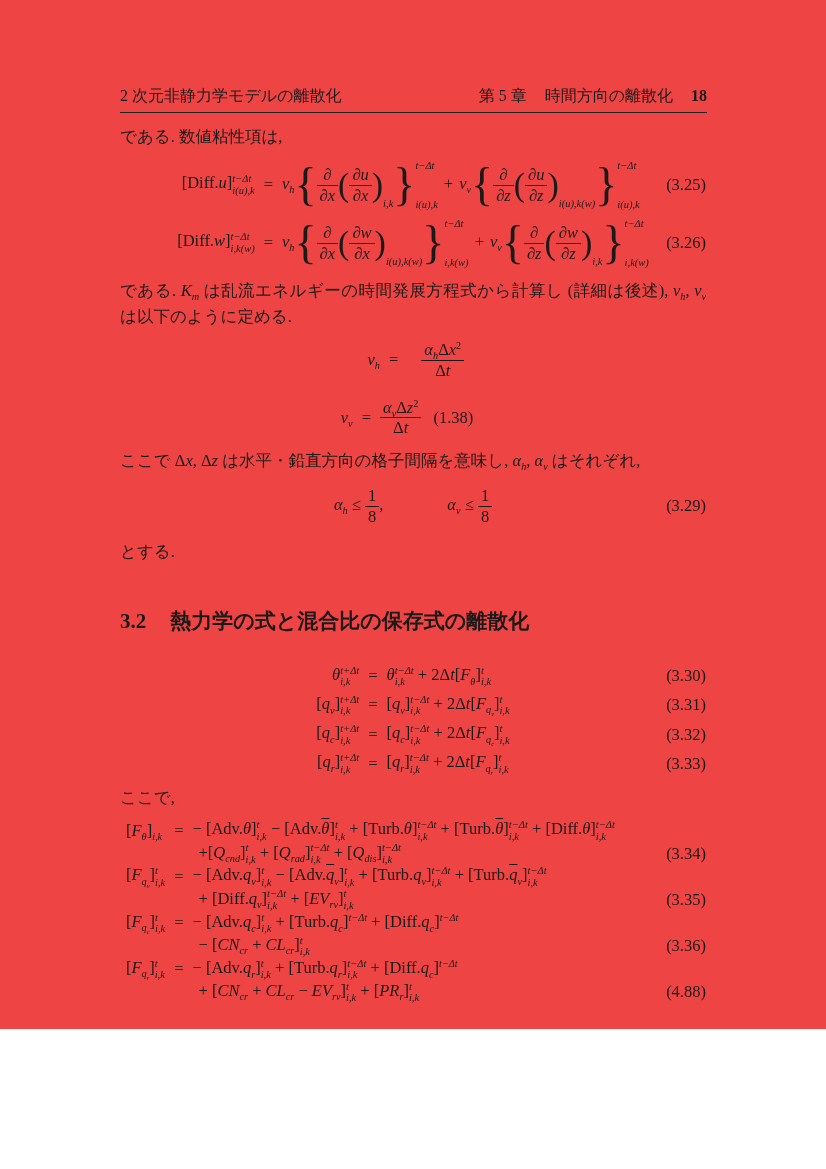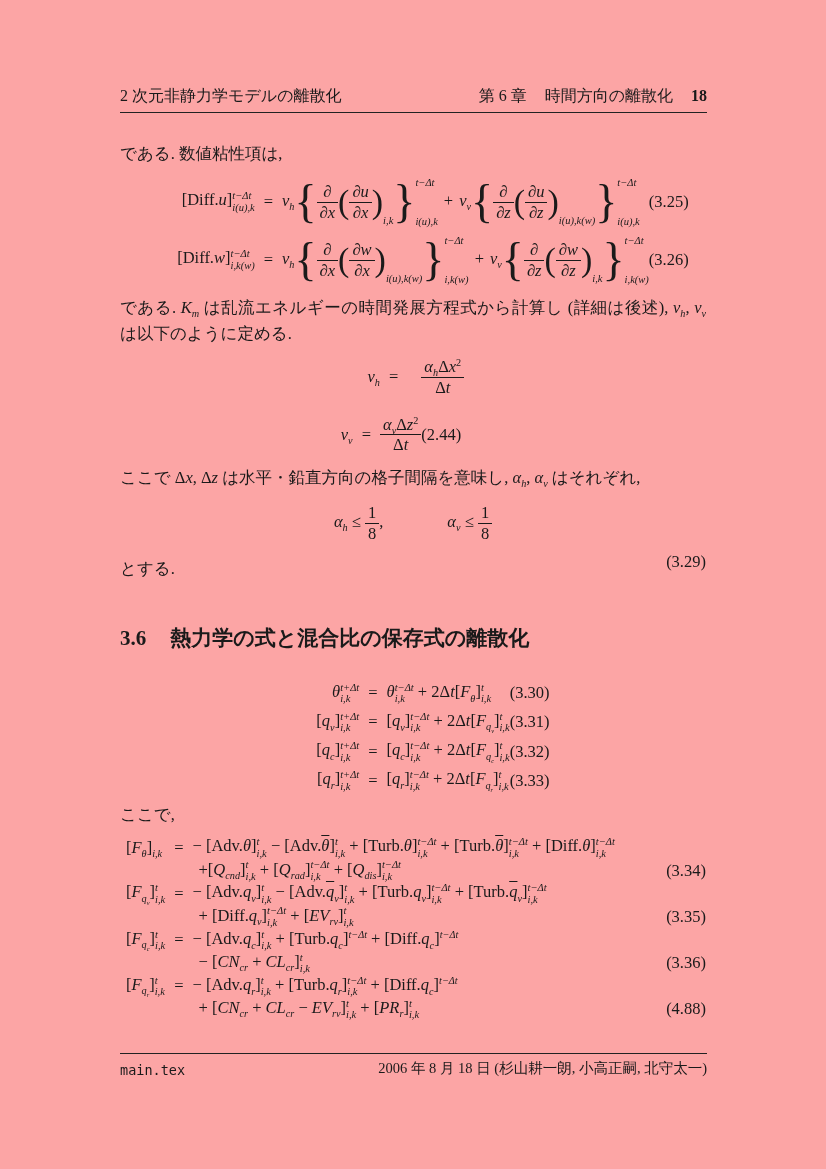--- a/index.html
+++ b/index.html
@@ -1,17 +1,17 @@
 <!DOCTYPE html>
 <html><head>
 <meta charset="utf-8">
 <style>
   html,body { margin:0; padding:0; background:#ffffff; }
   .page {
-    position:relative; width:826px; height:1169px; background:#fca5a5;
+    position:relative; width:826px; height:1029px; background:#ef4444;
     font-family:"Liberation Serif","DejaVu Serif",serif;
     color:#1a1a1a; overflow:hidden;
   }
   
   .hdr {
     position:absolute; left:120px; right:119px; top:86px;
     border-bottom:1.3px solid #222; padding-bottom:5px;
     display:flex; justify-content:space-between; align-items:baseline;
     font-size:16px;
   }
@@ -19,21 +19,21 @@
   .hdr .pgno { font-weight:bold; margin-left:22px; }
   
   .ftr {
     position:absolute; left:120px; right:119px; top:1053px;
     border-top:1.3px solid #222; padding-top:5px;
     display:flex; justify-content:space-between; align-items:flex-end;
     font-size:14.5px;
   }
   .ftr .fname { font-family:"DejaVu Sans Mono","Liberation Mono",monospace; font-size:13.5px; }
   
-  .content { position:absolute; top:133px; left:120px; width:586px; }
+  .content { position:absolute; top:116px; left:120px; width:586px; }
   p.para { margin:8px 0; font-size:16.5px; line-height:26px; text-align:justify; }
   
   .sect { margin-top:42px; margin-bottom:30px; display:flex; align-items:baseline; }
   .sect .num { font-size:21px; font-weight:bold; font-family:"Liberation Serif","DejaVu Serif",serif; }
   .sect .ttl { font-size:21px; font-weight:bold; margin-left:24px;
                font-family:Liberation Serif, serif; }
   
   .math, .align, .malign, .ceq { font-size:16.5px; }
   i { font-family:"Liberation Serif","DejaVu Serif",serif; }
   sub, sup { font-size:0.62em; font-style:italic; line-height:0; }
@@ -50,47 +50,47 @@
   .bgg { font-size:46px; font-weight:normal; vertical-align:middle; line-height:0; }
   .ps  { font-size:10.5px; font-style:italic; vertical-align:-18px; }
   .bs  { display:inline-flex; flex-direction:column; justify-content:space-between;
          height:50px; vertical-align:middle; font-size:10.5px; font-style:italic; }
   
   .align { display:grid; grid-template-columns:1fr max-content max-content max-content 1fr;
            align-items:center; margin:10px 0; }
   .align .lhs { text-align:right; }
   .align .rel { padding:0 9px; }
   .align .rhs { text-align:left; }
-  .align .spr { position:relative; min-width:52px; }
+  .align .spr { text-align:right; position:relative; min-width:52px; }
   .eqno { font-style:normal; font-size:16.5px; }
   .g330 { row-gap:6px; }
   .g325 { row-gap:8px; }
   .g327 { row-gap:17px; }
   
   .ceq { position:relative; text-align:center; margin:12px 0; }
-  .ceq .eqno { position:absolute; right:0; top:50%; transform:translateY(-50%);margin-top:39px; }
+  .ceq .eqno { position:absolute; right:0; top:50%; transform:translateY(-50%); }
   .gap { display:inline-block; width:64px; }
   
   .malign { display:grid; grid-template-columns:max-content max-content 1fr;
             align-items:center; margin:8px 0 0 6px; }
   .malign .mlhs { text-align:left; }
   .malign .mrel { padding:0 9px; }
   .malign .mrhs { text-align:left; }
   .malign .cont { position:relative; padding-left:6px; }
   .malign .cont .eqno { position:absolute; right:0; top:50%; transform:translateY(-50%);text-align:center; }
 </style>
 </head>
 <body>
 
 <div class="page">
 
   <div class="hdr">
     <span>2 次元非静力学モデルの離散化</span>
     <span class="rhs-group">
-      <span>第 6 章</span>
+      <span>第 5 章</span>
       <span>時間方向の離散化</span>
       <span class="pgno">18</span>
     </span>
   </div>
 
   <div class="content">
 
     <p class="para">である. 数値粘性項は,</p>
 
     <div class="align g325">
@@ -124,34 +124,34 @@
     <div class="align g327">
       <span class="sp"></span>
       <span class="lhs"><i>ν</i><sub>h</sub></span>
       <span class="rel">=</span>
       <span class="rhs"><span class="fr"><span class="n"><i>α</i><sub>h</sub>Δ<i>x</i><sup class="r">2</sup></span><span class="d">Δ<i>t</i></span></span></span>
 
       <span class="sp"></span>
       <span class="lhs"><i>ν</i><sub>v</sub></span>
       <span class="rel">=</span>
       <span class="rhs"><span class="fr"><span class="n"><i>α</i><sub>v</sub>Δ<i>z</i><sup class="r">2</sup></span><span class="d">Δ<i>t</i></span></span></span>
-      <span class="spr"><span class="eqno">(2.44)</span></span>
+      <span class="spr"><span class="eqno">(1.38)</span></span>
     </div>
 
     <p class="para">ここで Δ<i>x</i>, Δ<i>z</i> は水平・鉛直方向の格子間隔を意味し, <i>α</i><sub>h</sub>, <i>α</i><sub>v</sub> はそれぞれ,</p>
 
     <div class="ceq">
       <span><i>α</i><sub>h</sub> ≤ <span class="fr"><span class="n">1</span><span class="d">8</span></span>,<span class="gap"></span><i>α</i><sub>v</sub> ≤ <span class="fr"><span class="n">1</span><span class="d">8</span></span></span>
       <span class="eqno">(3.29)</span>
     </div>
 
     <p class="para">とする.</p>
 
     <div class="sect">
-      <span class="num">3.6</span>
+      <span class="num">3.2</span>
       <span class="ttl">熱力学の式と混合比の保存式の離散化</span>
     </div>
 
 
     <div class="align g330">
       <span class="sp"></span>
       <span class="lhs"><i>θ</i><span class="ss"><span>t+Δt</span><span>i,k</span></span></span>
       <span class="rel">=</span>
       <span class="rhs"><i>θ</i><span class="ss"><span>t−Δt</span><span>i,k</span></span> + 2Δ<i>t</i>[<i>F</i><sub>θ</sub>]<span class="ss"><span>t</span><span>i,k</span></span></span>
       <span class="spr"><span class="eqno">(3.30)</span></span>

